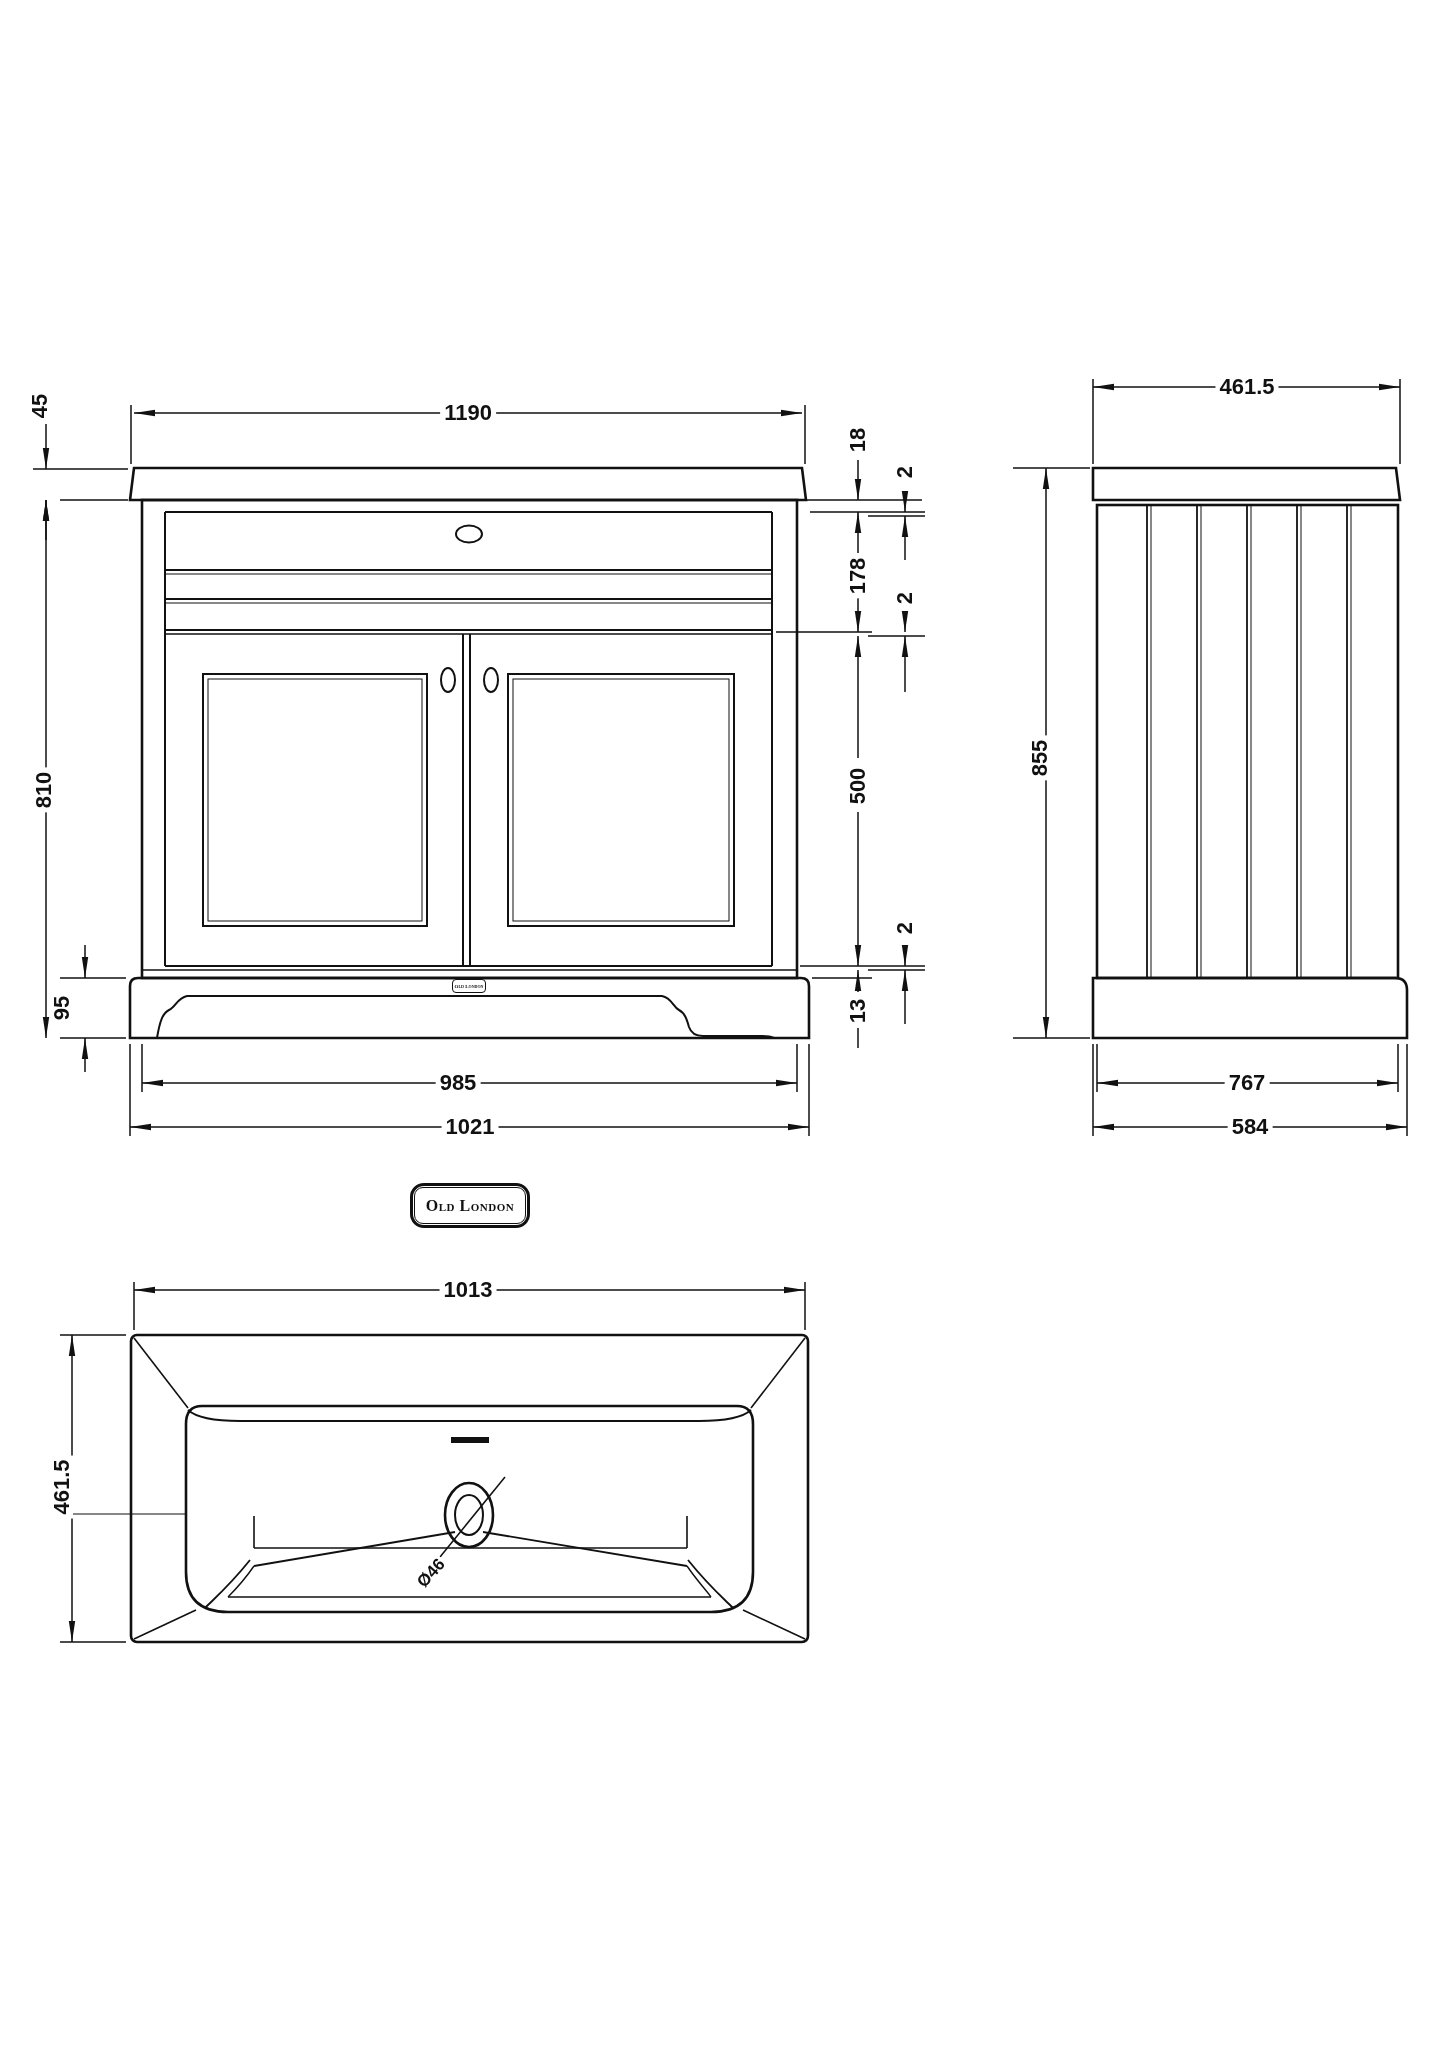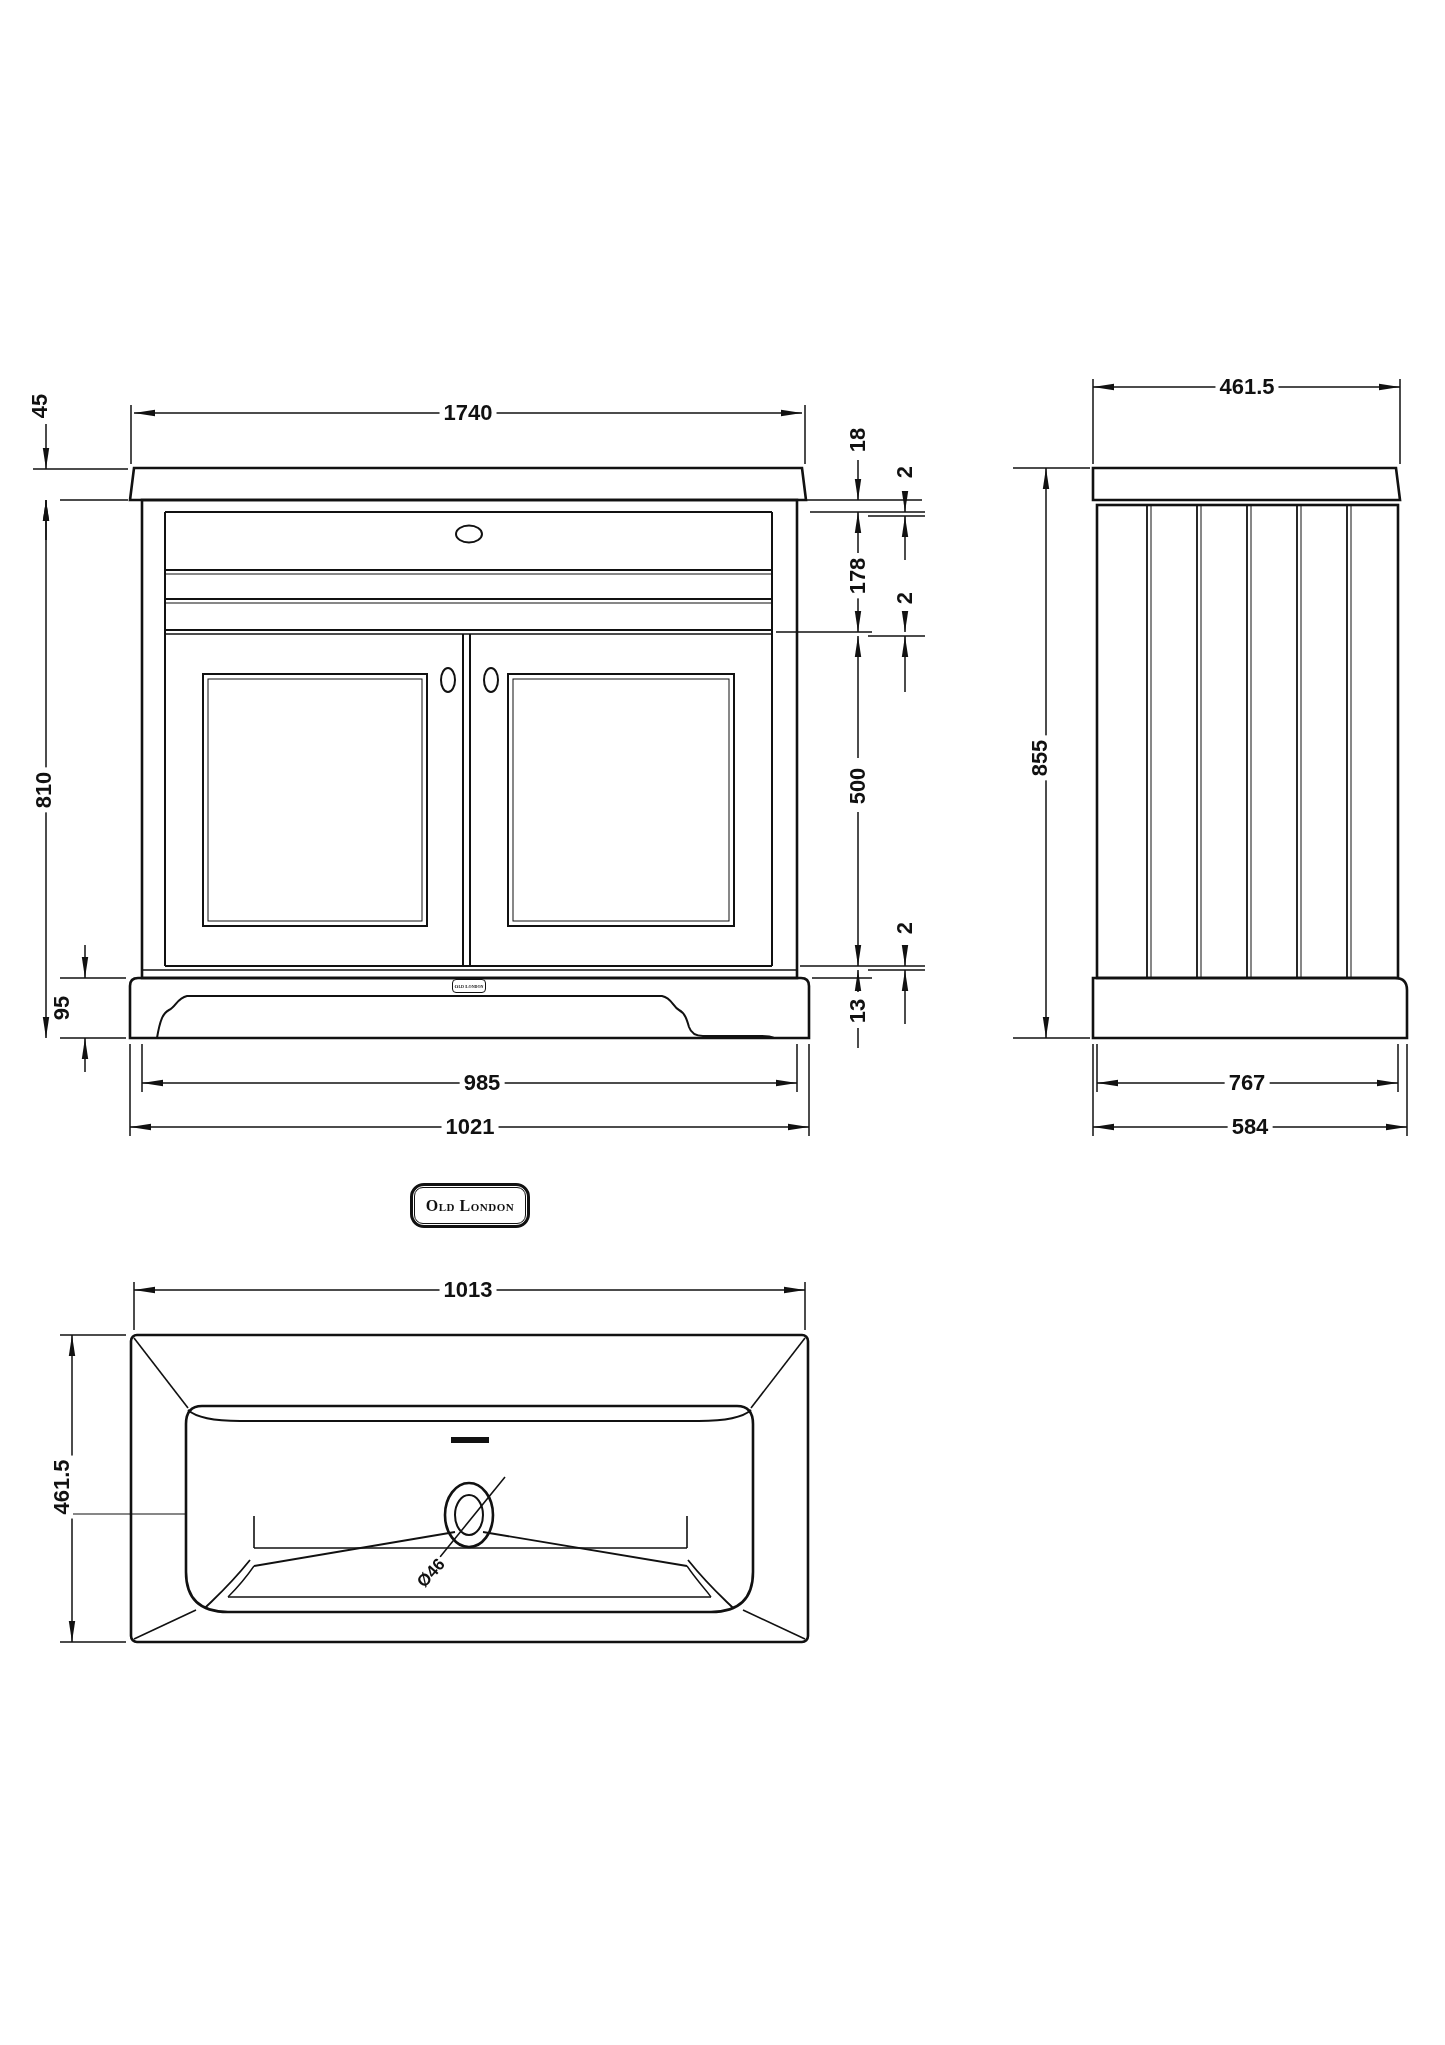--- a/index.html
+++ b/index.html
@@ -191,34 +191,34 @@
       <line x1="134" y1="1282" x2="134" y2="1330"></line>
       <line x1="805" y1="1282" x2="805" y2="1330"></line>
       <line x1="134" y1="1290" x2="805" y2="1290" marker-start="url(#arr)" marker-end="url(#arr)"></line>
 
       <line x1="60" y1="1335" x2="126" y2="1335"></line>
       <line x1="60" y1="1642" x2="126" y2="1642"></line>
       <line x1="72" y1="1335" x2="72" y2="1642" marker-start="url(#arr)" marker-end="url(#arr)"></line>
     </g>
   </svg>
 
-  <div class="dim" style="left:468px;top:413px;">1740</div>
+  <div class="dim" style="left:468px;top:413px;">1190</div>
   <div class="dim rot" style="left:40px;top:406px;">45</div>
   <div class="dim rot" style="left:44px;top:790px;">810</div>
   <div class="dim rot" style="left:62px;top:1008px;">95</div>
 
   <div class="dim rot" style="left:858px;top:440px;">18</div>
   <div class="dim rot" style="left:905px;top:472px;">2</div>
   <div class="dim rot" style="left:858px;top:576px;">178</div>
   <div class="dim rot" style="left:905px;top:598px;">2</div>
   <div class="dim rot" style="left:858px;top:786px;">500</div>
   <div class="dim rot" style="left:905px;top:928px;">2</div>
   <div class="dim rot" style="left:858px;top:1011px;">13</div>
 
-  <div class="dim" style="left:482px;top:1083px;">985</div>
+  <div class="dim" style="left:458px;top:1083px;">985</div>
   <div class="dim" style="left:470px;top:1127px;">1021</div>
 
   <div class="dim" style="left:1247px;top:387px;">461.5</div>
   <div class="dim rot" style="left:1040px;top:758px;">855</div>
   <div class="dim" style="left:1247px;top:1083px;">767</div>
   <div class="dim" style="left:1250px;top:1127px;">584</div>
 
   <div class="dim" style="left:468px;top:1290px;">1013</div>
   <div class="dim rot" style="left:62px;top:1487px;">461.5</div>
   <div class="dim diag" style="left:431px;top:1573px;">Ø46</div>

